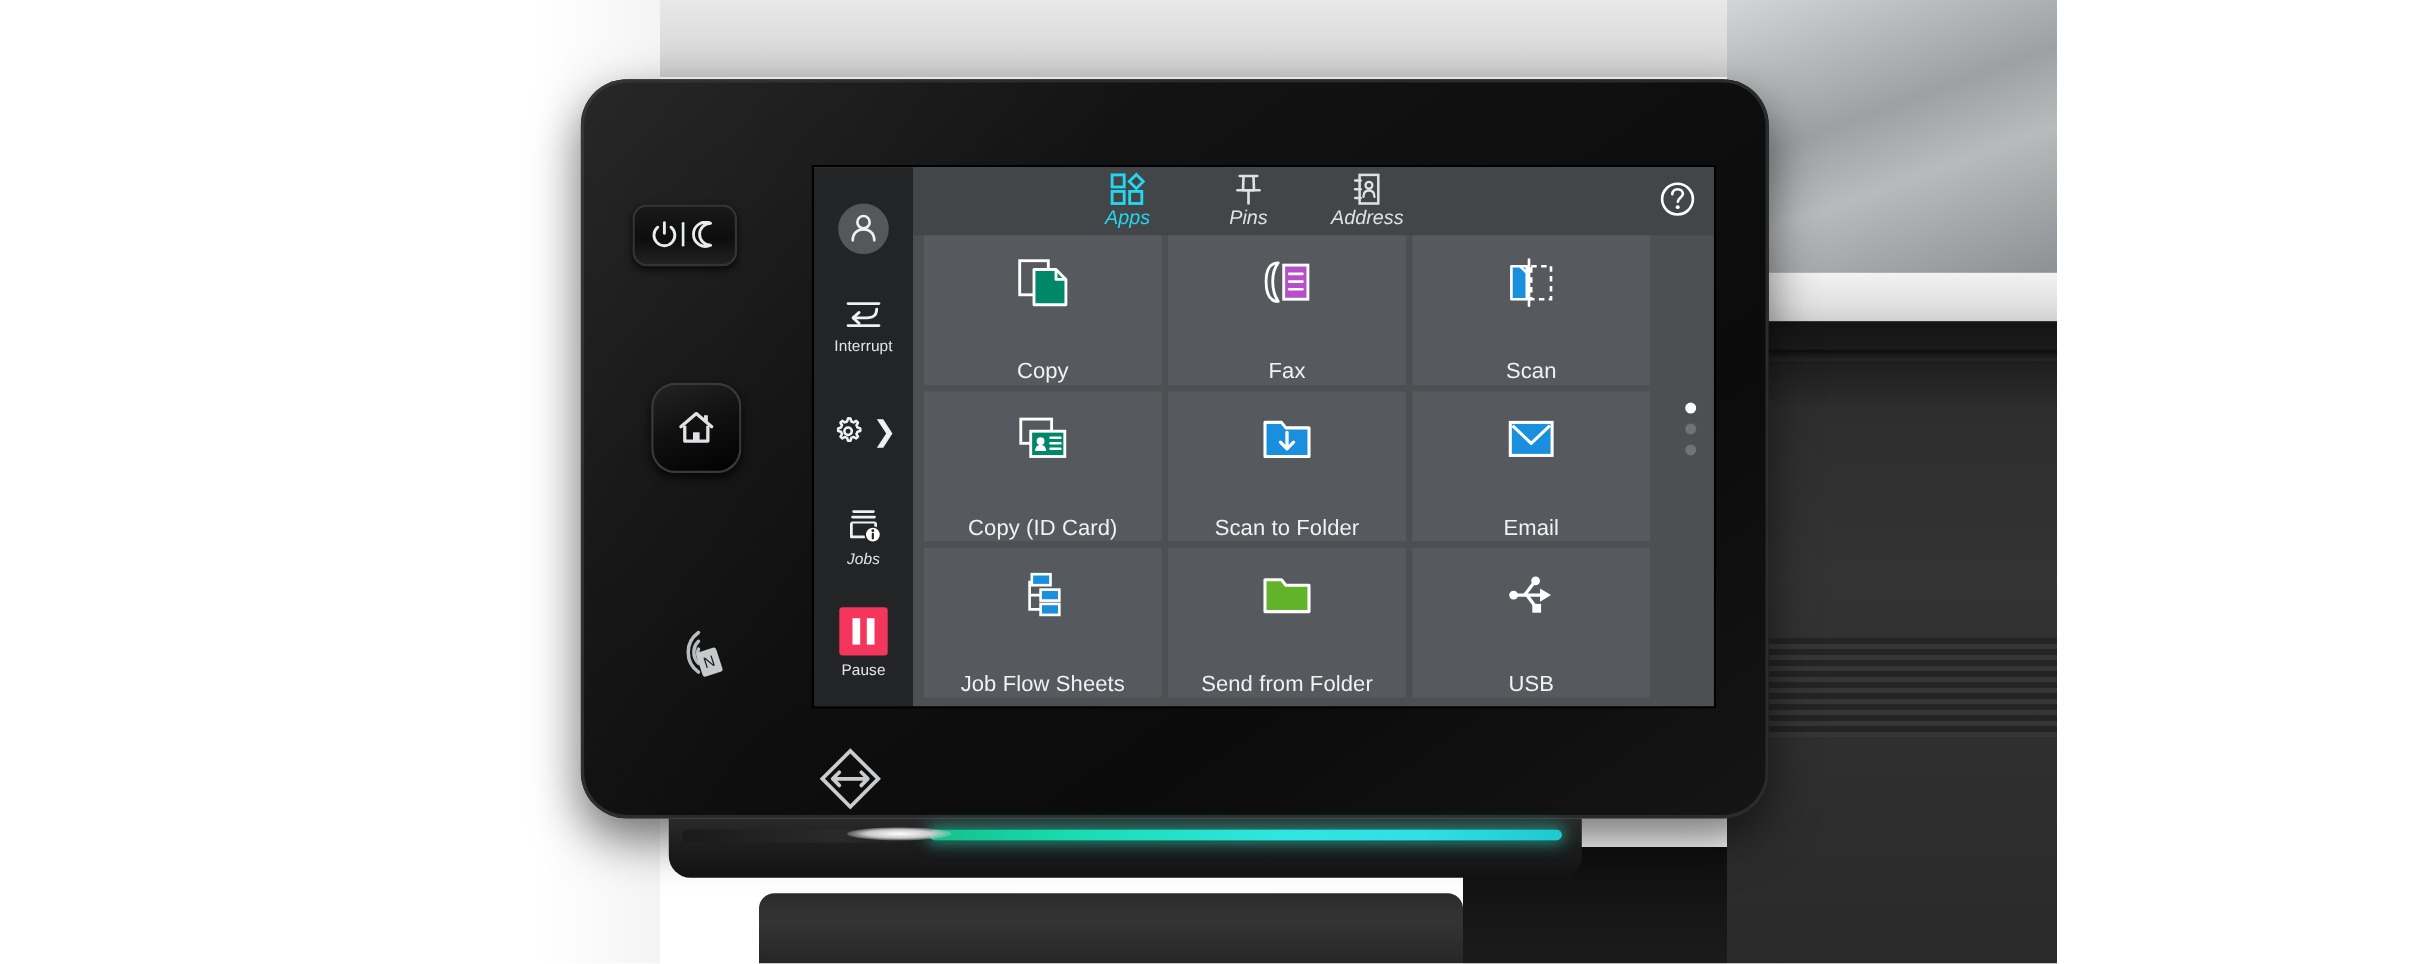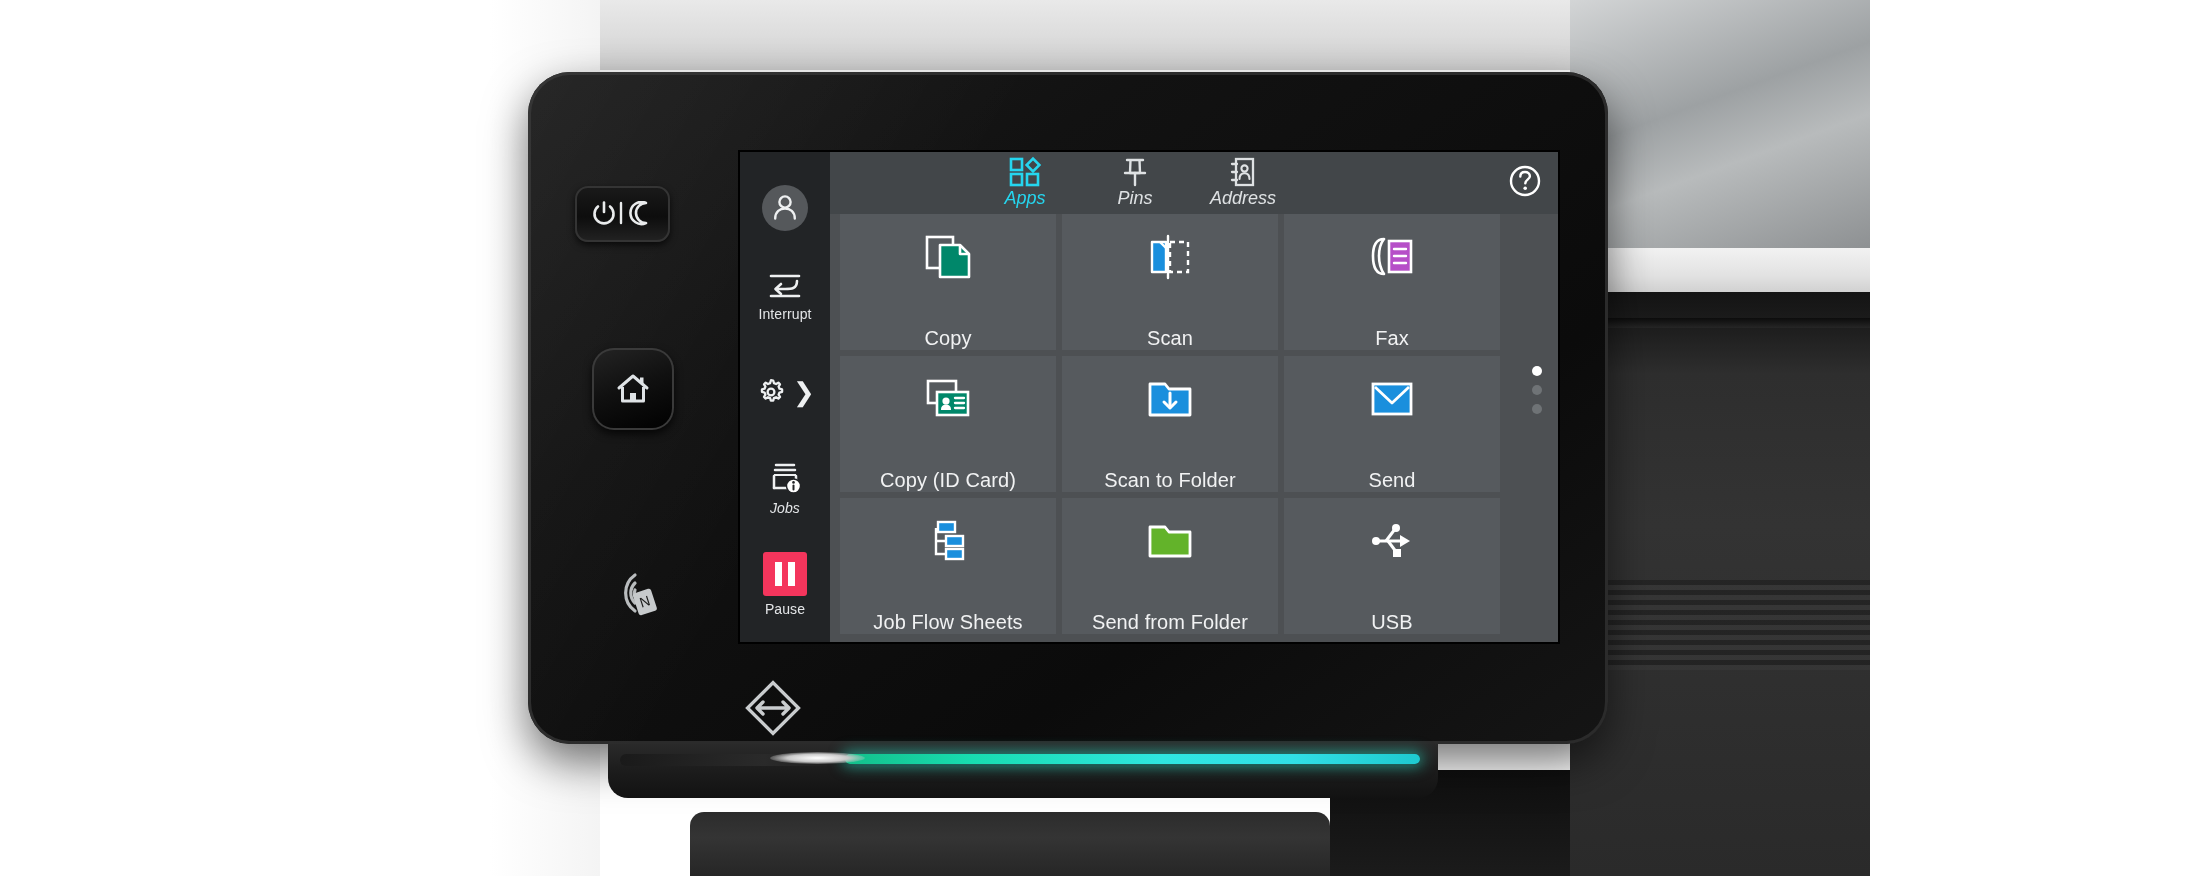--- a/index.html
+++ b/index.html
@@ -318,40 +318,40 @@
               <path d="M16 11 H36 L45 20 V43 H16 Z" fill="#00876a" stroke="#ffffff" stroke-width="2.6" stroke-linejoin="round"></path>
               <path d="M36 11 V20 H45" fill="none" stroke="#ffffff" stroke-width="2.6" stroke-linejoin="round"></path>
             </svg>
           </div>
           <div class="tile-label">Copy</div>
         </div>
 
         <div class="tile">
           <div class="tile-ico">
             <svg width="48" height="46" viewBox="0 0 48 46">
-              <path d="M6 8 H20 V38 H6 Z" fill="#1a8fdd" stroke="#ffffff" stroke-width="2.4" stroke-linejoin="round"></path>
-              <path d="M14 8 L20 14" fill="none" stroke="#ffffff" stroke-width="2.4"></path>
-              <rect x="24" y="8" width="18" height="30" fill="none" stroke="#ffffff" stroke-width="2.4" stroke-dasharray="5 4"></rect>
-              <line x1="22" y1="2" x2="22" y2="44" stroke="#ffffff" stroke-width="2.4" stroke-linecap="round"></line>
-            </svg>
-          </div>
-          <div class="tile-label">Scan</div>
-        </div>
-
-        <div class="tile">
-          <div class="tile-ico">
-            <svg width="48" height="46" viewBox="0 0 48 46">
               <path d="M16 5 C8 5 5 12 5 22 C5 32 8 40 16 40 C12 34 11 29 11 22 C11 15 12 10 16 5 Z" fill="none" stroke="#ffffff" stroke-width="2.6" stroke-linejoin="round"></path>
               <rect x="21" y="7" width="22" height="31" fill="#b64fc8" stroke="#ffffff" stroke-width="2.6"></rect>
               <line x1="26" y1="15" x2="38" y2="15" stroke="#ffffff" stroke-width="2.4" stroke-linecap="round"></line>
               <line x1="26" y1="22" x2="38" y2="22" stroke="#ffffff" stroke-width="2.4" stroke-linecap="round"></line>
               <line x1="26" y1="29" x2="38" y2="29" stroke="#ffffff" stroke-width="2.4" stroke-linecap="round"></line>
             </svg>
           </div>
           <div class="tile-label">Fax</div>
+        </div>
+
+        <div class="tile">
+          <div class="tile-ico">
+            <svg width="48" height="46" viewBox="0 0 48 46">
+              <path d="M6 8 H20 V38 H6 Z" fill="#1a8fdd" stroke="#ffffff" stroke-width="2.4" stroke-linejoin="round"></path>
+              <path d="M14 8 L20 14" fill="none" stroke="#ffffff" stroke-width="2.4"></path>
+              <rect x="24" y="8" width="18" height="30" fill="none" stroke="#ffffff" stroke-width="2.4" stroke-dasharray="5 4"></rect>
+              <line x1="22" y1="2" x2="22" y2="44" stroke="#ffffff" stroke-width="2.4" stroke-linecap="round"></line>
+            </svg>
+          </div>
+          <div class="tile-label">Scan</div>
         </div>
 
         <div class="tile">
           <div class="tile-ico">
             <svg width="48" height="46" viewBox="0 0 48 46">
               <rect x="4" y="5" width="28" height="22" fill="none" stroke="#ffffff" stroke-width="2.6"></rect>
               <rect x="13" y="16" width="31" height="23" fill="#00876a" stroke="#ffffff" stroke-width="2.6"></rect>
               <circle cx="22" cy="25" r="3.6" fill="#ffffff"></circle>
               <path d="M17 34 C17 30 19.3 28.6 22 28.6 C24.7 28.6 27 30 27 34 Z" fill="#ffffff"></path>
               <line x1="31" y1="22" x2="40" y2="22" stroke="#ffffff" stroke-width="2.3" stroke-linecap="round"></line>
@@ -373,21 +373,21 @@
           <div class="tile-label">Scan to Folder</div>
         </div>
 
         <div class="tile">
           <div class="tile-ico">
             <svg width="48" height="46" viewBox="0 0 48 46">
               <rect x="5" y="8" width="38" height="30" fill="#1a8fdd" stroke="#ffffff" stroke-width="2.8"></rect>
               <path d="M7 11 L24 27 L41 11" fill="none" stroke="#ffffff" stroke-width="2.8" stroke-linejoin="round"></path>
             </svg>
           </div>
-          <div class="tile-label">Send</div>
+          <div class="tile-label">Email</div>
         </div>
 
         <div class="tile">
           <div class="tile-ico">
             <svg width="48" height="46" viewBox="0 0 48 46">
               <path d="M12 10 V36 H22 M12 23 H22" fill="none" stroke="#ffffff" stroke-width="2.4"></path>
               <rect x="14" y="4" width="17" height="10" fill="#1a8fdd" stroke="#ffffff" stroke-width="2.4"></rect>
               <rect x="22" y="18" width="17" height="10" fill="#1a8fdd" stroke="#ffffff" stroke-width="2.4"></rect>
               <rect x="22" y="31" width="17" height="10" fill="#1a8fdd" stroke="#ffffff" stroke-width="2.4"></rect>
             </svg>

